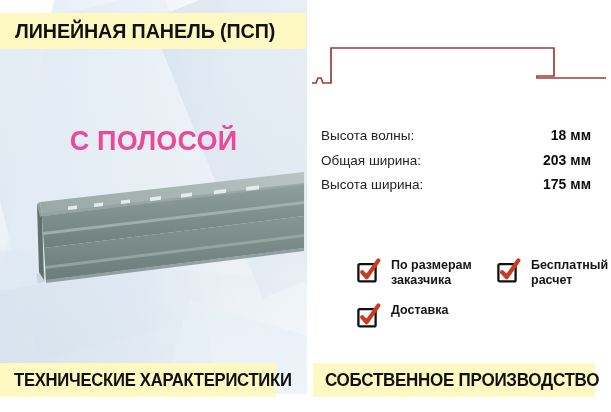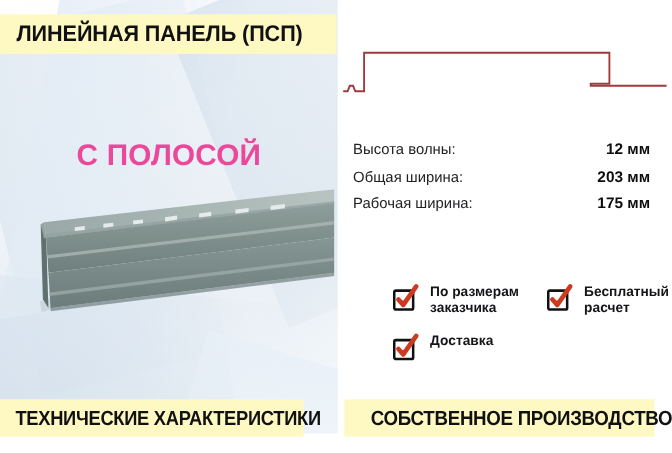--- a/index.html
+++ b/index.html
@@ -103,21 +103,21 @@
   #banner-bottom-left .banner-text {
     font-size: 18.5px;
     letter-spacing: -0.3px;
     transform: scaleX(0.9);
     transform-origin: left center;
   }
 
   #banner-bottom-right {
     left: 313px; top: 363px;
     width: 282px; height: 34px;
-    padding-left: 24px;
+    padding-left: 12px;
   }
   #banner-bottom-right .banner-text {
     font-size: 18.5px;
     letter-spacing: -0.3px;
     transform: scaleX(0.92);
     transform-origin: left center;
   }
 
   
   #headline {
@@ -291,28 +291,28 @@
     <svg width="298" height="56" viewBox="0 0 298 56" xmlns="http://www.w3.org/2000/svg">
       <g fill="none" stroke="#a03a3a" stroke-width="1.7" stroke-linejoin="miter" stroke-linecap="butt">
         <path d="M 2,47 L 6,47 L 8,42 L 11,42 L 13,47 L 21,47 L 21,12 L 244,12 L 244,40 L 227,40 L 227,42 L 296,42"></path>
       </g>
     </svg>
   </div>
 
   <div id="spec-table">
     <div class="spec-row">
       <span class="spec-label">Высота волны:</span>
-      <span class="spec-value">12 мм</span>
+      <span class="spec-value">18 мм</span>
     </div>
     <div class="spec-row">
       <span class="spec-label">Общая ширина:</span>
       <span class="spec-value">203 мм</span>
     </div>
     <div class="spec-row">
-      <span class="spec-label">Рабочая ширина:</span>
+      <span class="spec-label">Высота ширина:</span>
       <span class="spec-value">175 мм</span>
     </div>
   </div>
 
   <div id="features">
     <div class="feat-grid">
 
       <div class="feature" id="feature-0">
         <span class="cb">
           <svg width="25" height="25" viewBox="0 0 25 25" xmlns="http://www.w3.org/2000/svg">

